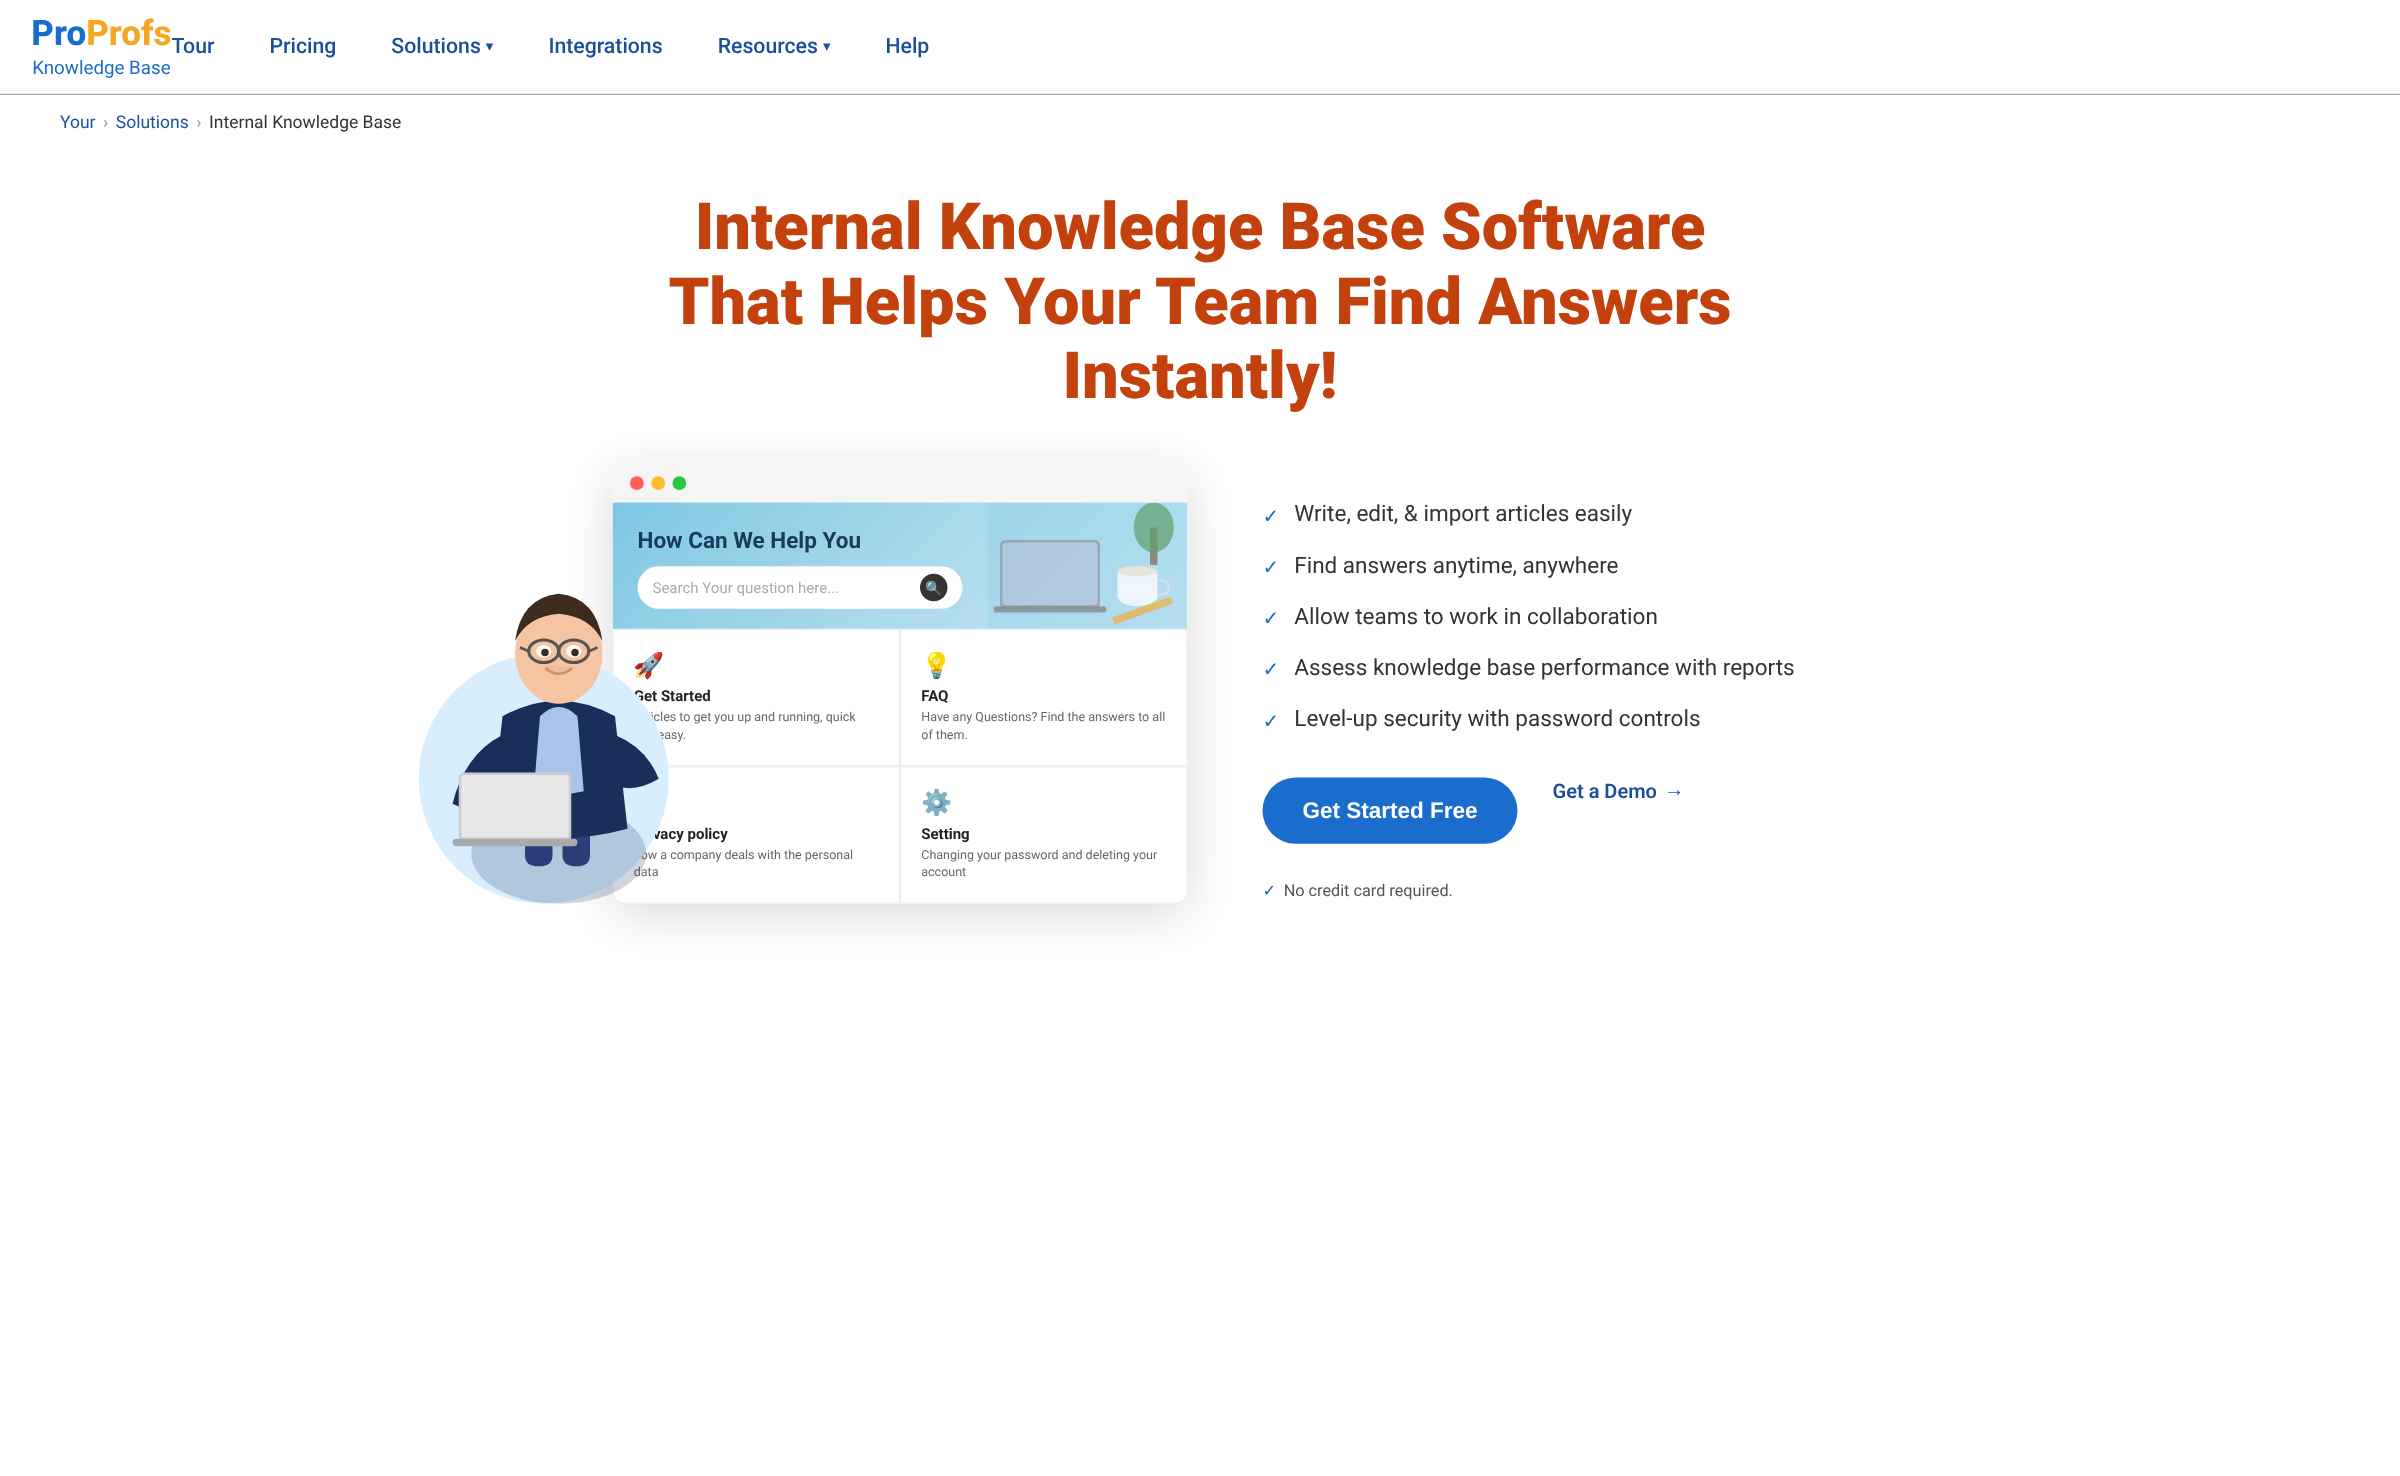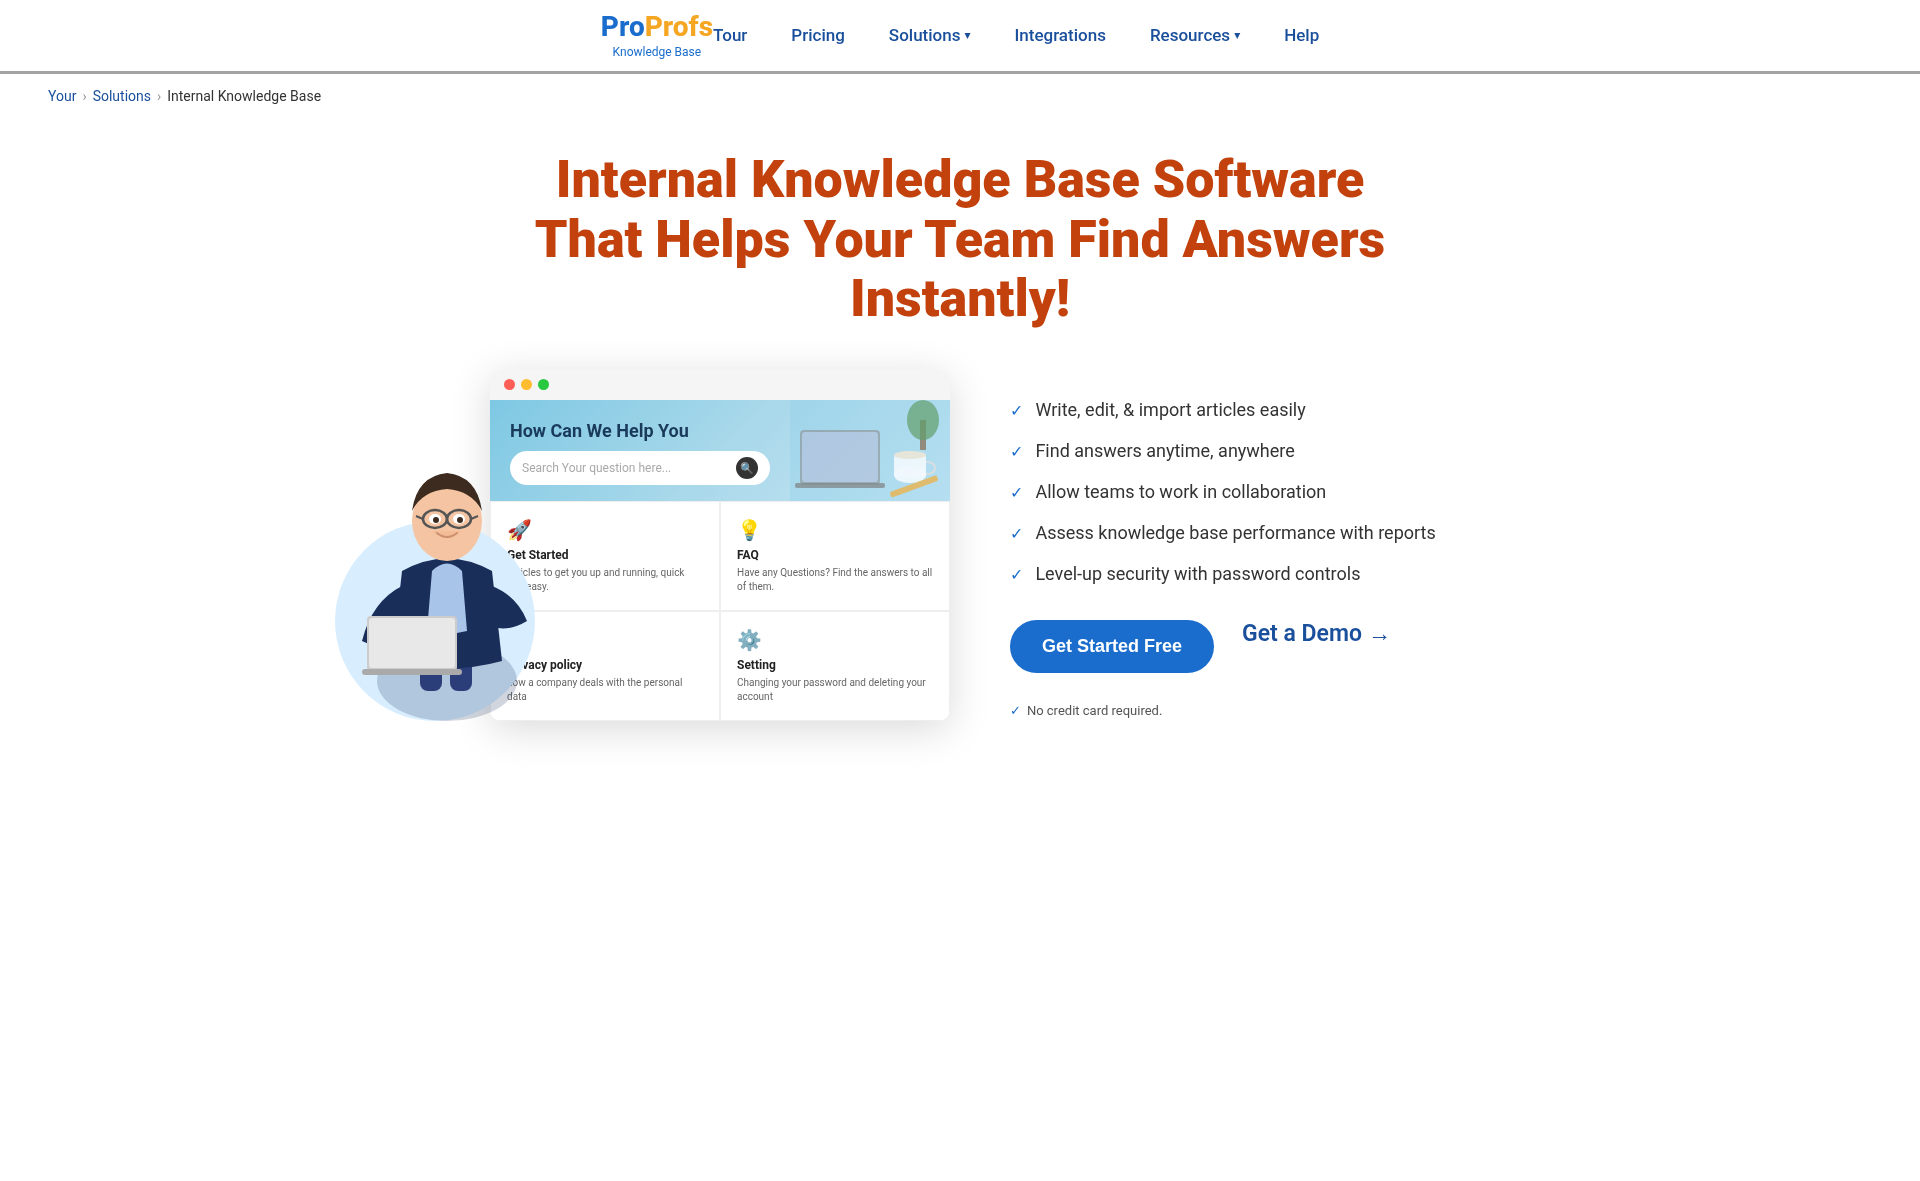--- a/index.html
+++ b/index.html
@@ -2,30 +2,30 @@
 <html><head>
   <meta charset="utf-8">
   <style>
     * { box-sizing: border-box; margin: 0; padding: 0; }
     body { font-family: -apple-system, BlinkMacSystemFont, 'Segoe UI', Roboto, sans-serif; background: #fff; color: #1a1a2e; }
 
     
     .header {
       display: flex;
       align-items: center;
-      justify-content: center;
-      padding: 12px 40px;
-      border-bottom: 3px solid #a3a3a3;
+      justify-content: flex-start;
+      padding: 12px 25px;
+      border-bottom: 1px solid #a3a3a3;
       background: #fff;
     }
     .logo-block { display: flex; flex-direction: column; }
     .logo-text { font-size: 28px; font-weight: 800; line-height: 1.1; }
     .logo-pro { color: #1a6dcc; }
     .logo-profs { color: #f5a623; }
-    .logo-sub { font-size: 12px; color: #1a6dcc; text-align: center; margin-top: 2px; }
+    .logo-sub { font-size: 15px; color: #1a6dcc; text-align: center; margin-top: 2px; }
     nav { display: flex; align-items: center; gap: 44px; }
     .nav-item {
       color: #1a4f9c;
       font-size: 17px;
       font-weight: 500;
       cursor: pointer;
       display: flex;
       align-items: center;
       gap: 4px;
     }
@@ -215,21 +215,21 @@
       border: none;
       border-radius: 28px;
       padding: 16px 32px;
       font-size: 18px;
       font-weight: 700;
       cursor: pointer;
       white-space: nowrap;
     }
     .btn-demo {
       color: #1a4f9c;
-      font-size: 23px;
+      font-size: 16px;
       font-weight: 600;
       cursor: pointer;
       text-decoration: none;
       display: flex;
       align-items: center;
       gap: 6px;
     }
     .no-cc {
       display: flex;
       align-items: center;

